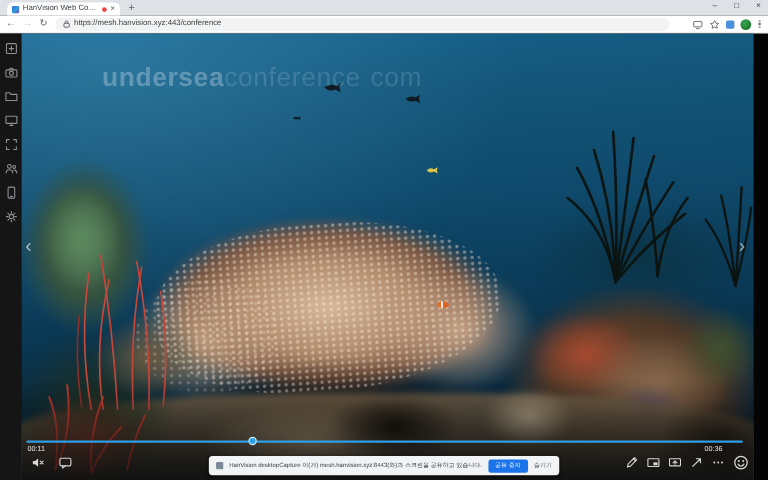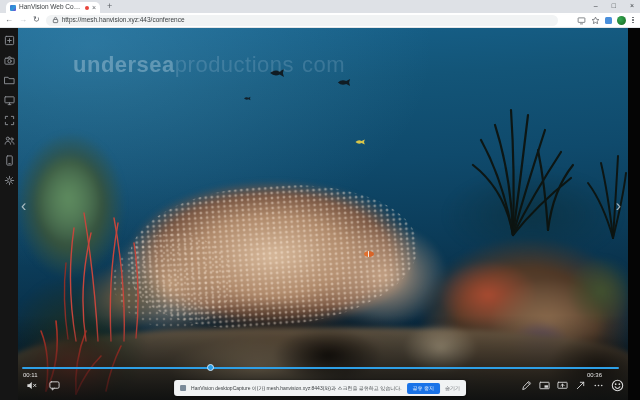--- a/index.html
+++ b/index.html
@@ -56,21 +56,21 @@
          border-radius:48% 52% 55% 45%; transform:rotate(-4deg); opacity:.75;
          background-image:radial-gradient(circle at 2px 2px, rgba(255,240,224,.55) 1px, rgba(255,240,224,0) 1.8px);
          background-size:6px 5px; }
   .dots2 { position:absolute; left:95px; top:205px; width:120px; height:95px; border-radius:50%;
          opacity:.5; background-image:radial-gradient(circle at 2px 2px, rgba(255,235,215,.5) 1px, rgba(255,235,215,0) 1.7px);
          background-size:7px 6px; }
   .clownfish { position:absolute; left:346px; top:223px; width:10px; height:6px; border-radius:50%;
          background:linear-gradient(90deg,#e0702f 35%, #f4e9dc 38%, #f4e9dc 50%, #d96326 55%); }
 
   .wm { position:absolute; left:55px; top:24px; font-size:22px; letter-spacing:.5px; white-space:nowrap; }
-  .wm-b { color:rgba(185,212,228,.40); font-weight:bold; }
+  .wm-b { color:rgba(185,212,228,.40); font-weight:bold;margin-left:12px; }
   .wm-l { color:rgba(185,212,228,.20); }
   .wm-s { color:rgba(185,212,228,.20); margin-left:8px; }
 
   .shade { position:absolute; left:0; right:0; bottom:0; height:85px;
          background:linear-gradient(180deg, rgba(2,8,12,0), rgba(2,8,12,.75)); }
 
   
   .chev { position:absolute; top:170px; background:none; border:none; color:rgba(255,255,255,.62);
          font-size:16px; line-height:1; }
   .chev.l { left:3px; } .chev.r { right:7px; }
@@ -277,21 +277,21 @@
       <svg style="left:225px;top:68px" width="8" height="5" viewBox="0 0 16 9">
         <path d="M2 4.5 Q6 0.8 11 3 L15 0.8 L14 4.5 L15 8.2 L11 6 Q6 8.2 2 4.5 Z" fill="#12202a"></path>
       </svg>
       <svg style="left:336px;top:110px" width="12" height="8" viewBox="0 0 12 8">
         <path d="M1.5 4 Q4.5 1 7.5 3 L10.8 1.4 L10 4 L10.8 6.6 L7.5 5 Q4.5 7 1.5 4 Z" fill="#d8c64a"></path>
       </svg>
       <div class="clownfish"></div>
     </div>
 
     <div class="wm">
-      <span class="wm-b">undersea</span><span class="wm-l">productions</span><span class="wm-s">com</span>
+      <span class="wm-b">undersea</span><span class="wm-l">conference</span><span class="wm-s">com</span>
     </div>
 
     <div class="shade"></div>
 
     <button class="chev l">‹</button>
     <button class="chev r">›</button>
 
     <div class="pbar">
       <div class="phandle"></div>
     </div>

